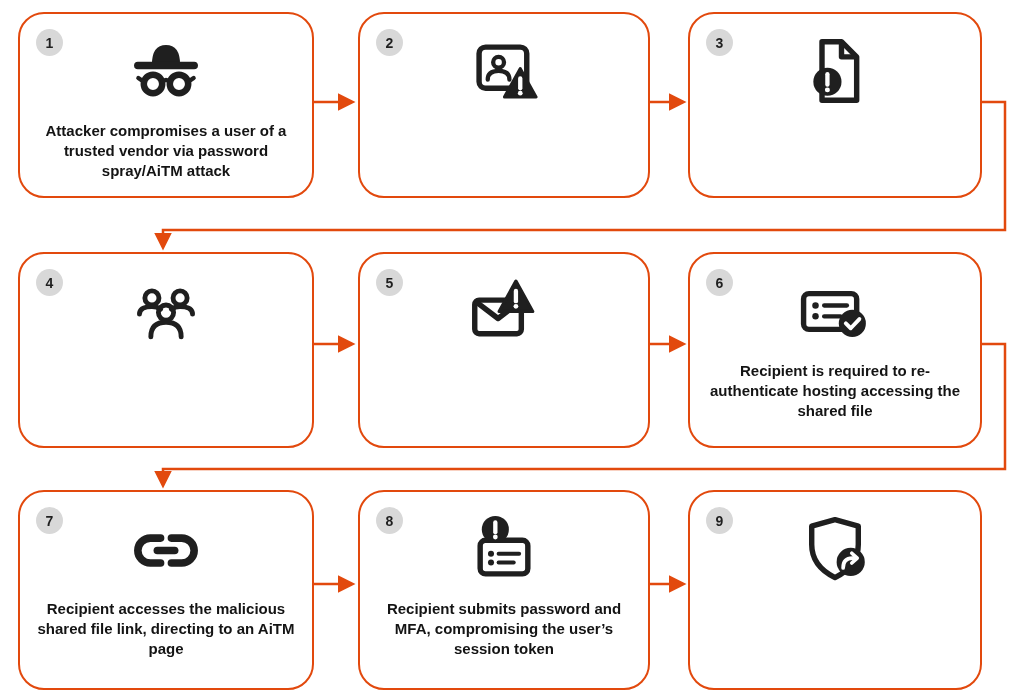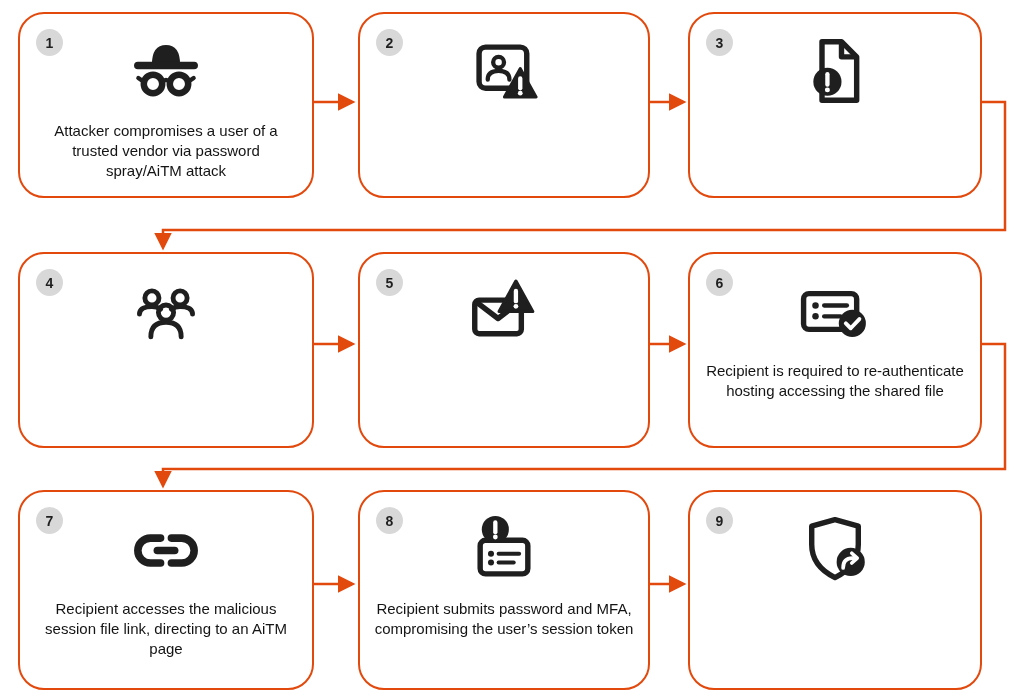--- a/index.html
+++ b/index.html
@@ -25,21 +25,21 @@
   .badge{
     position:absolute;left:16px;top:15px;
     width:27px;height:27px;border-radius:50%;
     background:var(--badge);color:var(--ink);
     display:flex;align-items:center;justify-content:center;
     font-size:14px;font-weight:600;
   }
   .icon{height:88px;display:flex;align-items:center;justify-content:center;margin-top:2px;}
   .icon svg{width:78px;height:78px;}
   .text{
-    font-size:15px;font-weight:400;color:#141414;
+    font-size:15px;font-weight:700;color:#141414;
     text-align:center;line-height:1.32;margin-top:5px;max-width:270px;
   }
 </style>
 </head>
 <body>
 
 <div class="canvas">
 
   <svg class="connectors" viewBox="0 0 1024 700">
     <defs>
@@ -159,21 +159,21 @@
     <div class="badge">
         <span>7</span>
       </div>
     <div class="icon">
       <svg viewBox="0 0 72 72">
         <path d="M31 25 H21.5 A11.5 11.5 0 0 0 21.5 48 H31" stroke="#1f1f1f" stroke-width="7" fill="none" stroke-linecap="round"></path>
         <path d="M41 25 H50.5 A11.5 11.5 0 0 1 50.5 48 H41" stroke="#1f1f1f" stroke-width="7" fill="none" stroke-linecap="round"></path>
         <line x1="28" y1="36.5" x2="44" y2="36.5" stroke="#1f1f1f" stroke-width="7" stroke-linecap="round"></line>
       </svg>
     </div>
-    <div class="text">Recipient accesses the malicious session file link, directing to an AiTM page</div>
+    <div class="text">Recipient accesses the malicious shared file link, directing to an AiTM page</div>
   </div>
 
   <div class="box" style="left:358px;top:490px;width:292px;height:200px">
     <div class="badge">
         <span>8</span>
       </div>
     <div class="icon">
       <svg viewBox="0 0 72 72">
         <rect x="14" y="27" width="44" height="31" rx="5" stroke="#1f1f1f" stroke-width="5" fill="none"></rect>
         <circle cx="24" cy="39.5" r="2.8" fill="#1f1f1f"></circle>

